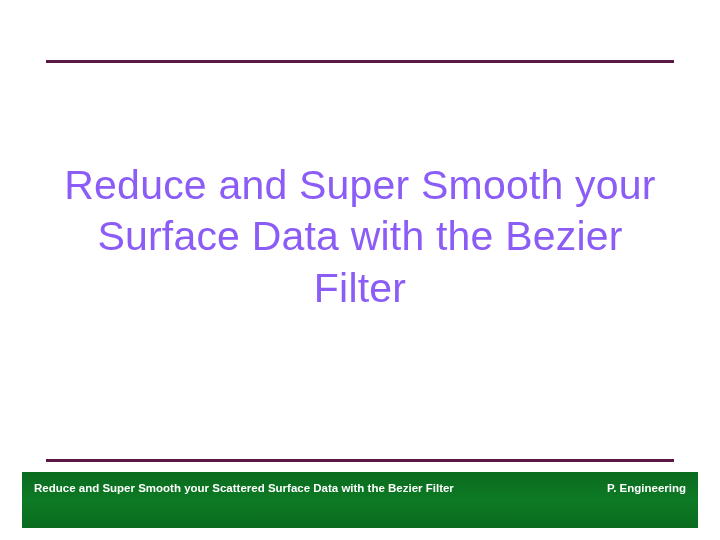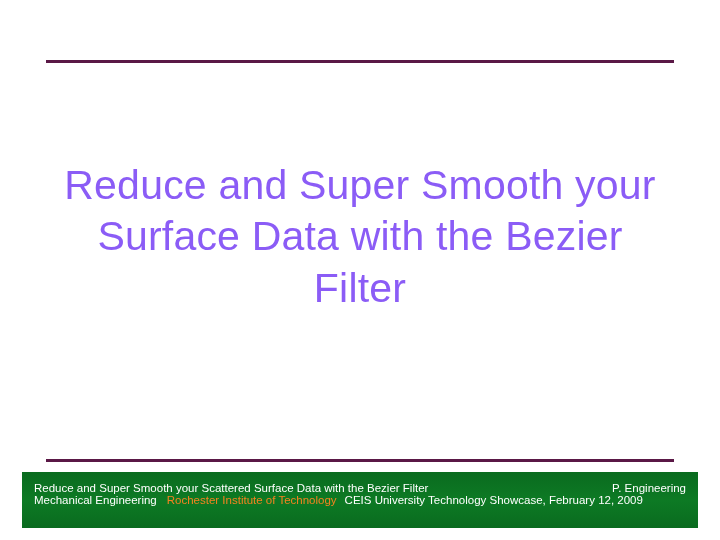--- a/index.html
+++ b/index.html
@@ -43,24 +43,25 @@
   }
   .footer-bar {
     position: absolute;
     bottom: 12px;
     left: 22px;
     right: 22px;
     height: 56px;
     background: linear-gradient(to bottom, #0a6b1f 0%, #0d7a24 50%, #0a6b1f 100%);
     color: #ffffff;
     font-size: 11.5px;
-    font-weight: normal;
+    font-weight: bold;
     padding: 10px 12px 8px 12px;
     display: flex;
     flex-direction: column;
+    justify-content: space-between;
   }
   .footer-row-1 {
     display: flex;
     justify-content: space-between;
     align-items: baseline;
   }
   .footer-row-2 {
     display: flex;
     gap: 6px;
     align-items: baseline;
@@ -81,18 +82,13 @@
   <div class="title-text">Reduce and Super Smooth your Surface Data with the Bezier Filter</div>
 </div>
 
 <div class="bottom-rule"></div>
 
 <div class="footer-bar">
   <div class="footer-row-1">
     <span>Reduce and Super Smooth your Scattered Surface Data with the Bezier Filter</span>
     <span class="author">P. Engineering</span>
   </div>
-  <div class="footer-row-2">
-    <span class="footer-dept">Mechanical Engineering</span>
-    <span class="footer-inst">Rochester Institute of Technology</span>
-    <span class="footer-event">CEIS University Technology Showcase,  February 12, 2009</span>
-  </div>
 </div>
 
 </body></html>

